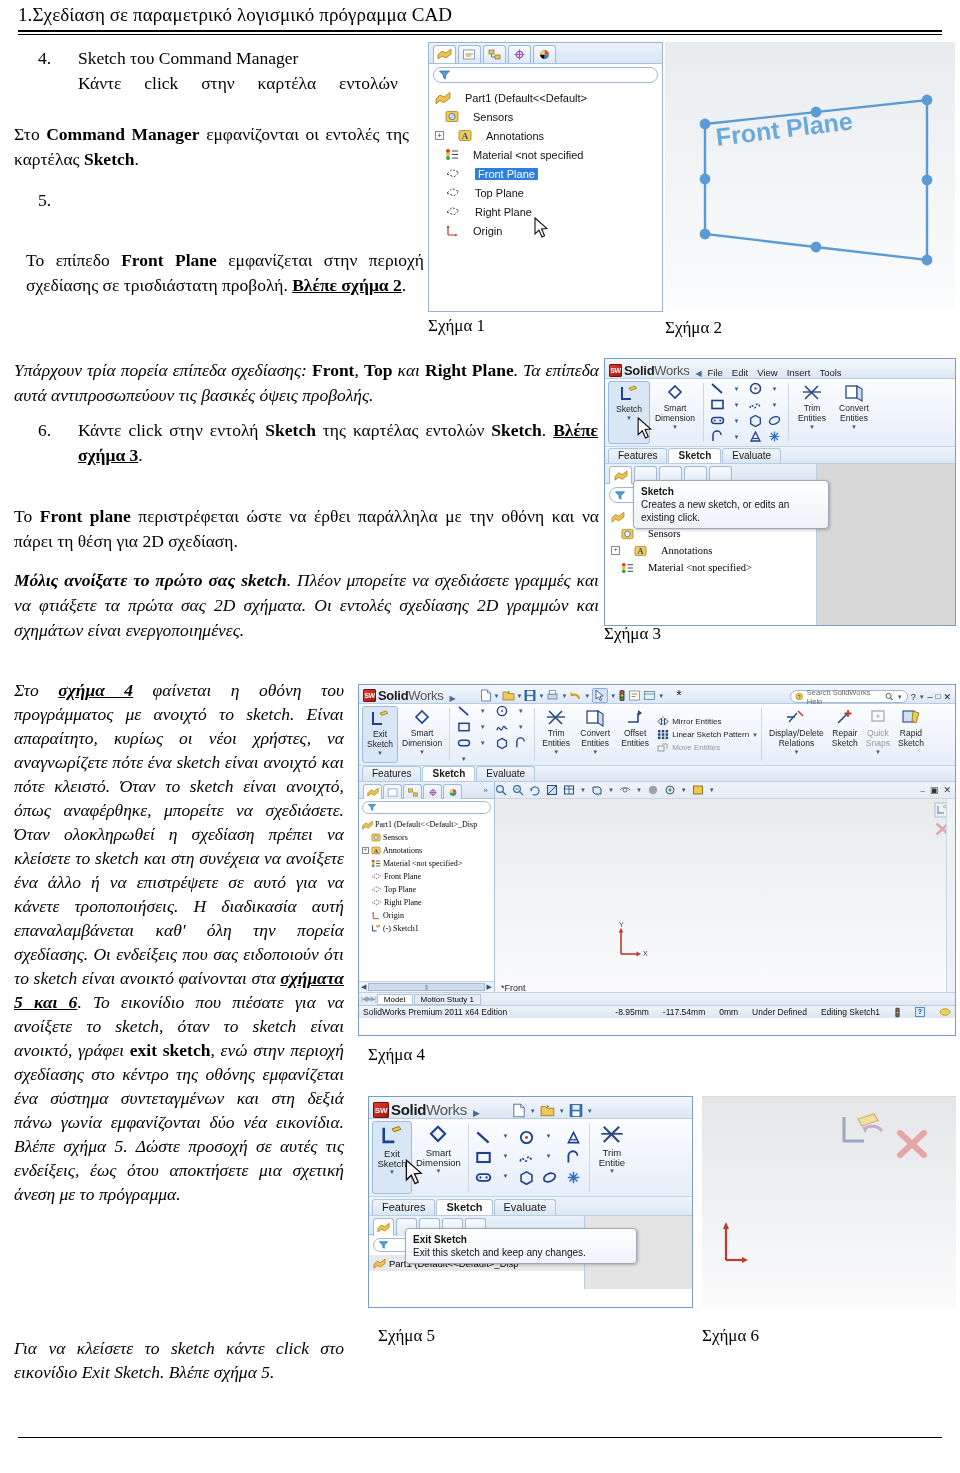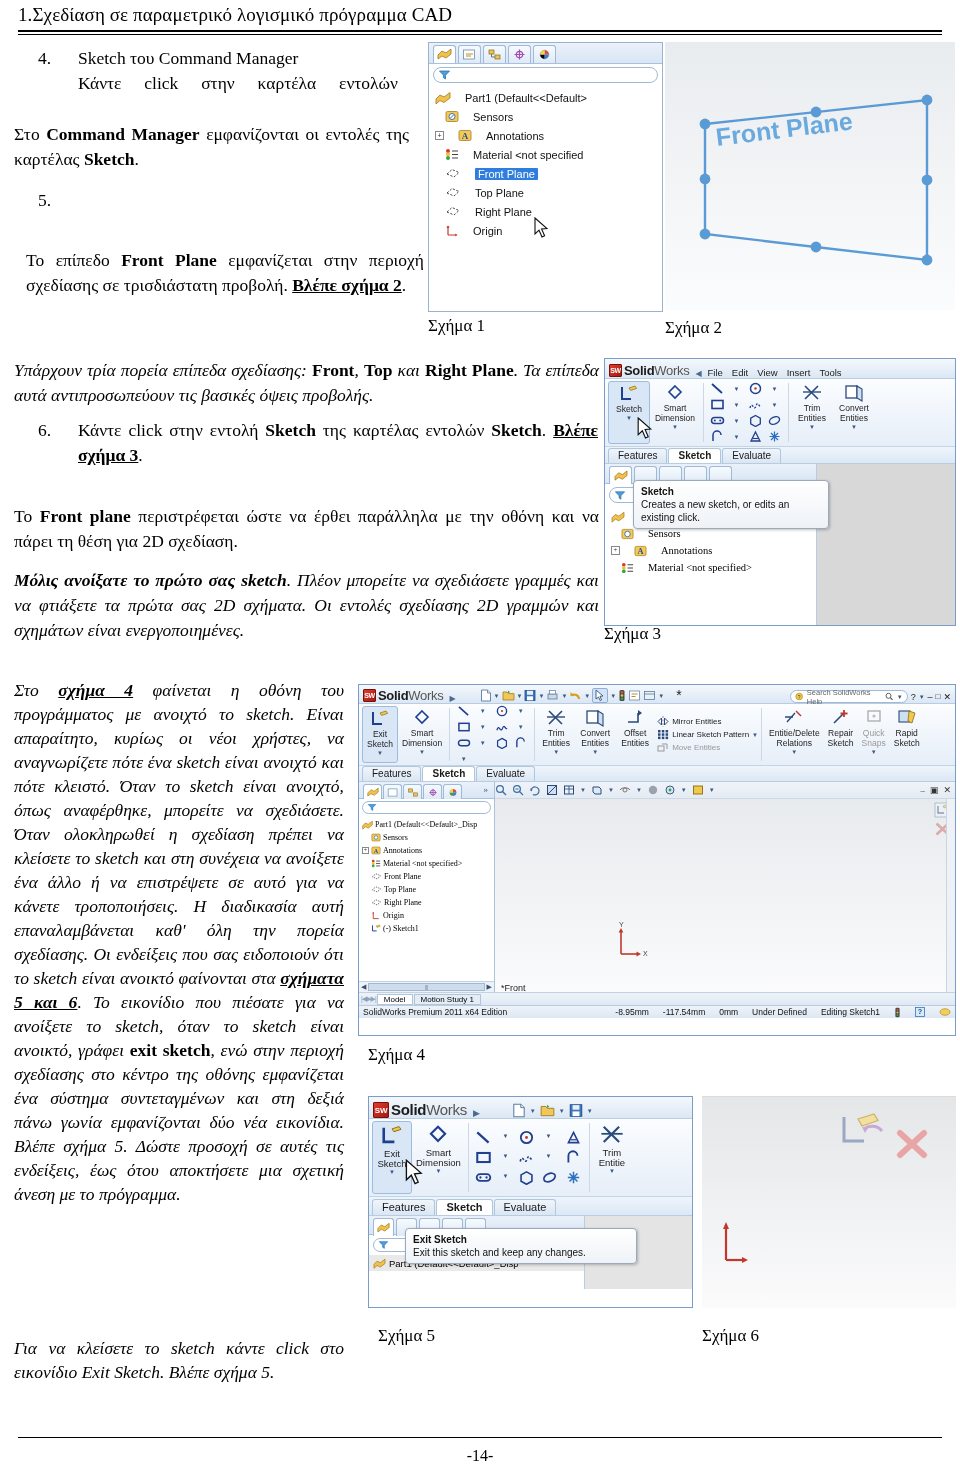--- a/index.html
+++ b/index.html
@@ -727,21 +727,21 @@
           <span>Move Entities</span>
         </div>
       </div>
       <span class="caret" style="align-self:center;">▼</span>
       <div class="rb-sep"></div>
       <div class="rb-btn" style="min-width:54px">
         <svg class="rb-ico" viewBox="0 0 22 20">
             <path d="M4 14l8-9M2 9h8" stroke="#2a4a7a" stroke-width="1.4"></path>
             <path d="M13 3l5 5" stroke="#c0392b" stroke-width="1.4"></path>
           </svg>
-        <span class="rb-lbl">Entitie/Delete</span>
+        <span class="rb-lbl">Display/Delete</span>
         <span class="rb-lbl">Relations</span>
         <span class="caret">▼</span>
       </div>
       <div class="rb-btn" style="min-width:34px">
         <svg class="rb-ico" viewBox="0 0 22 20">
             <path d="M4 15l9-9" stroke="#2a4a7a" stroke-width="1.6"></path>
             <path d="M14 2v7M10.5 5.5h7" stroke="#c0392b" stroke-width="1.8"></path>
           </svg>
         <span class="rb-lbl">Repair</span>
         <span class="rb-lbl">Sketch</span>
@@ -1186,15 +1186,14 @@
     <svg style="position:absolute; left:16px; bottom:42px;" width="46" height="48" viewBox="0 0 46 48">
       <path d="M8 42V10" stroke="#c0392b" stroke-width="2.2"></path>
       <path d="M8 4l3 7H5z" fill="#c0392b"></path>
       <path d="M8 42h16" stroke="#c0392b" stroke-width="2.2"></path>
       <path d="M30 42l-6 3v-6z" fill="#c0392b"></path>
     </svg>
   </div>
   <div class="cap" style="left:702px; top:1326px;">Σχήμα 6</div>
 
   <div class="foot-rule"></div>
-  <div class="foot-num">-14-</div>
 
 </div>
 
 </body></html>

